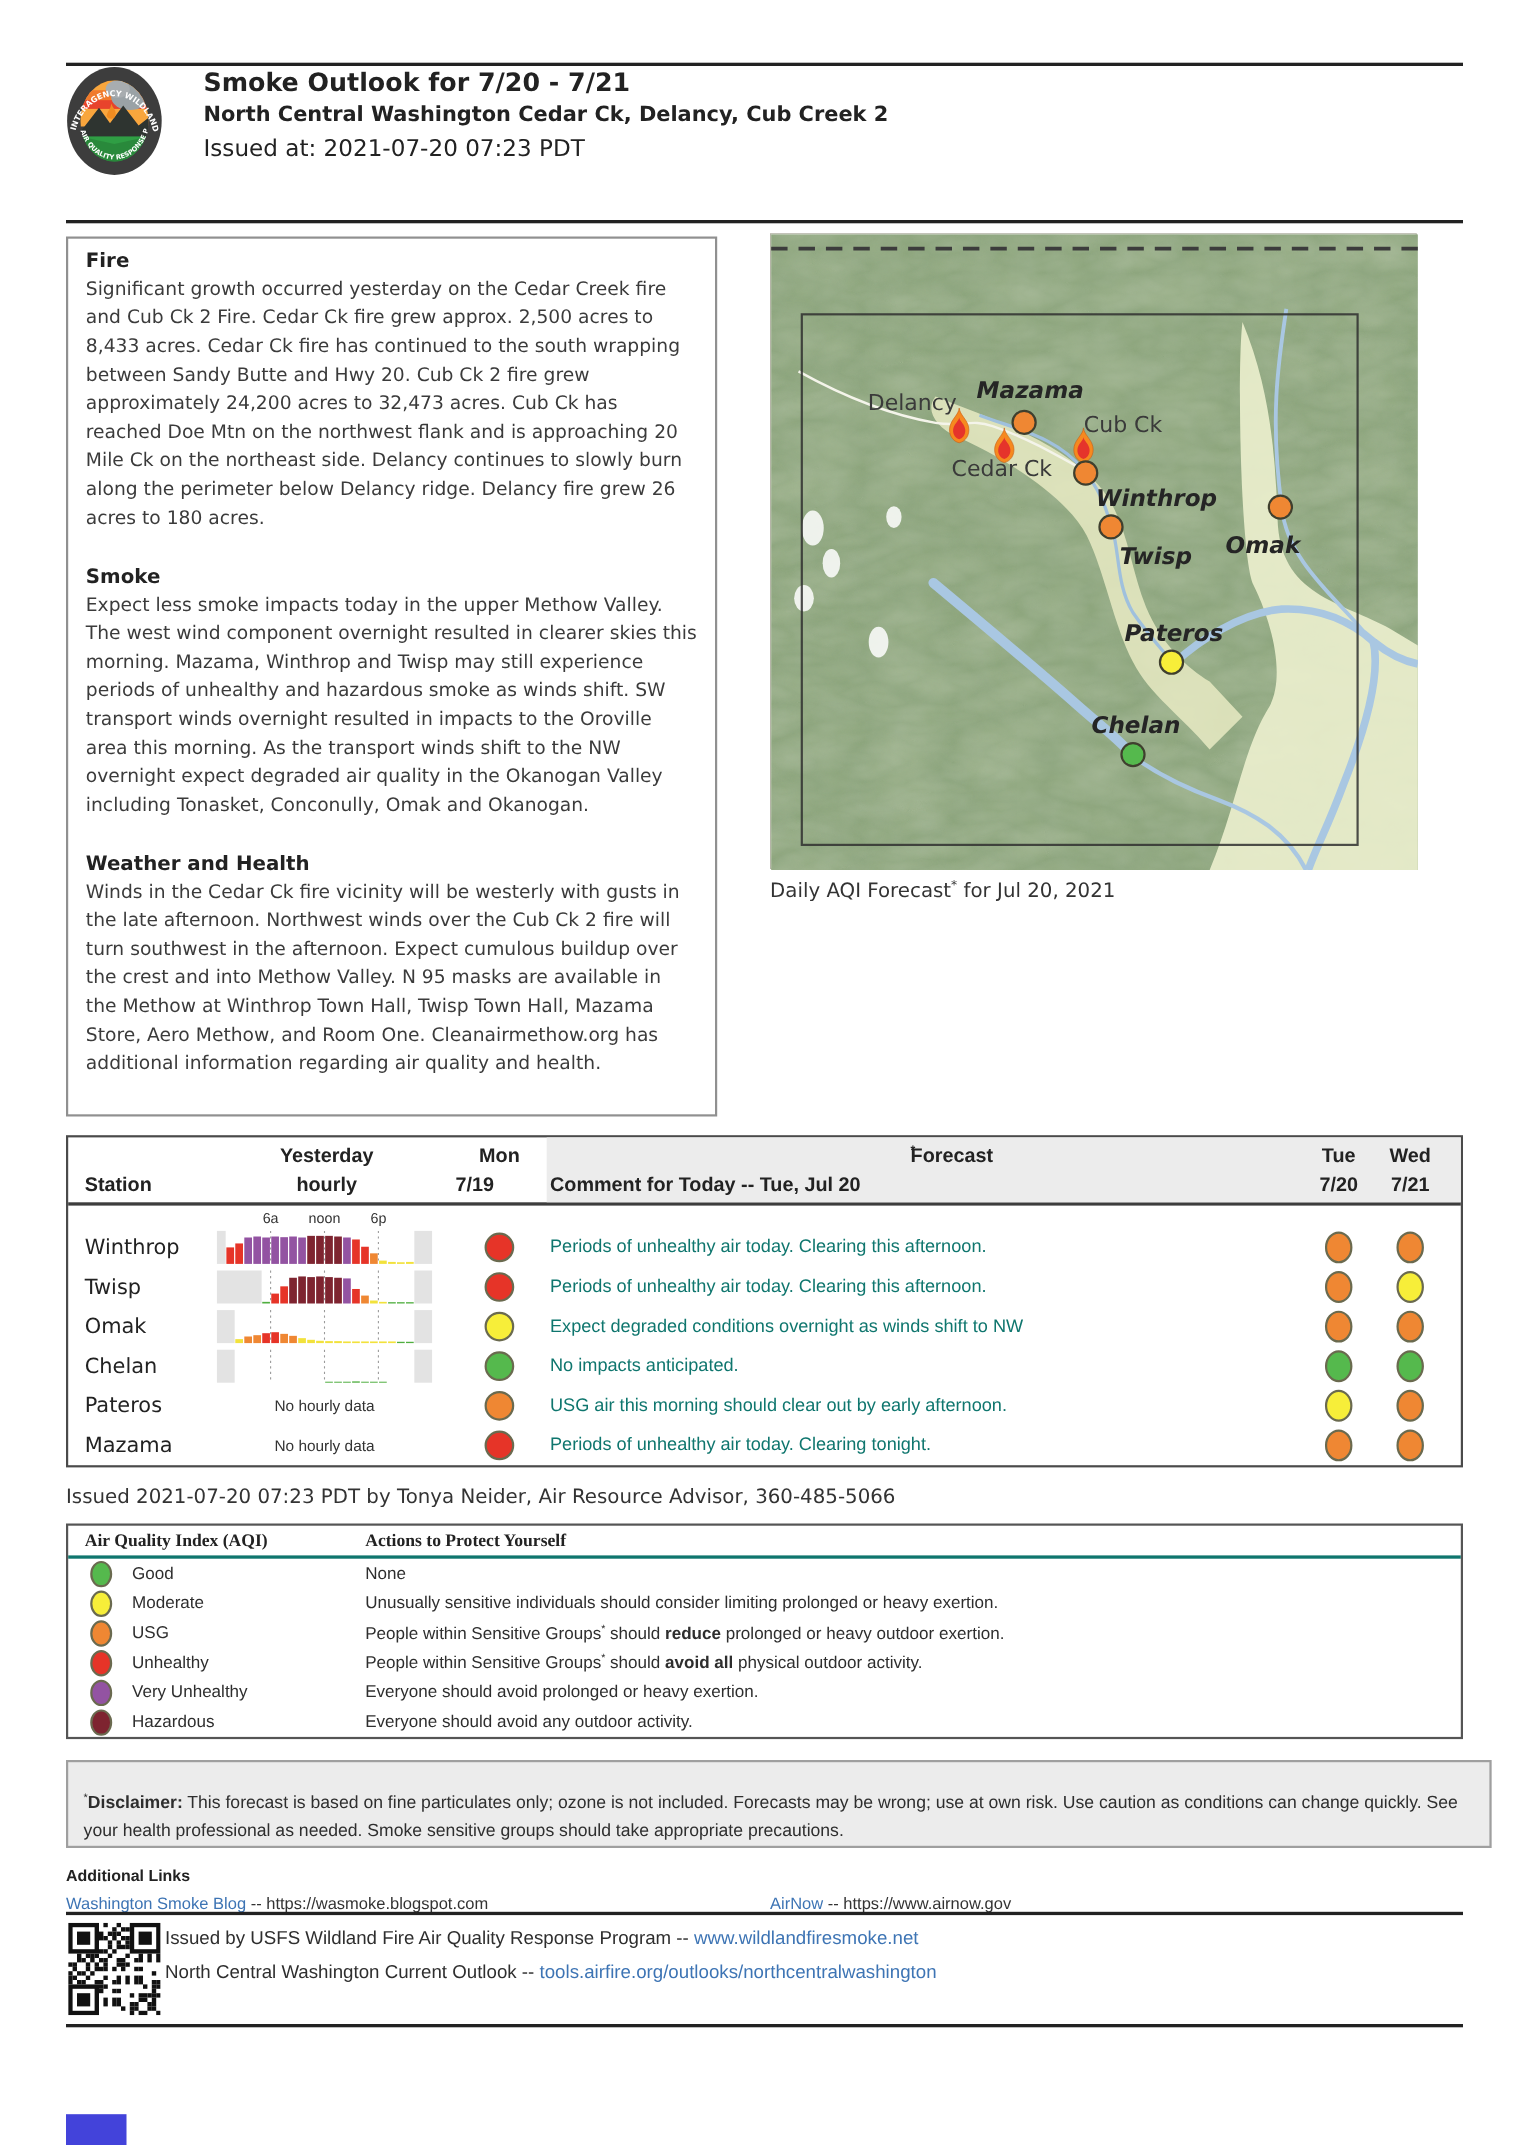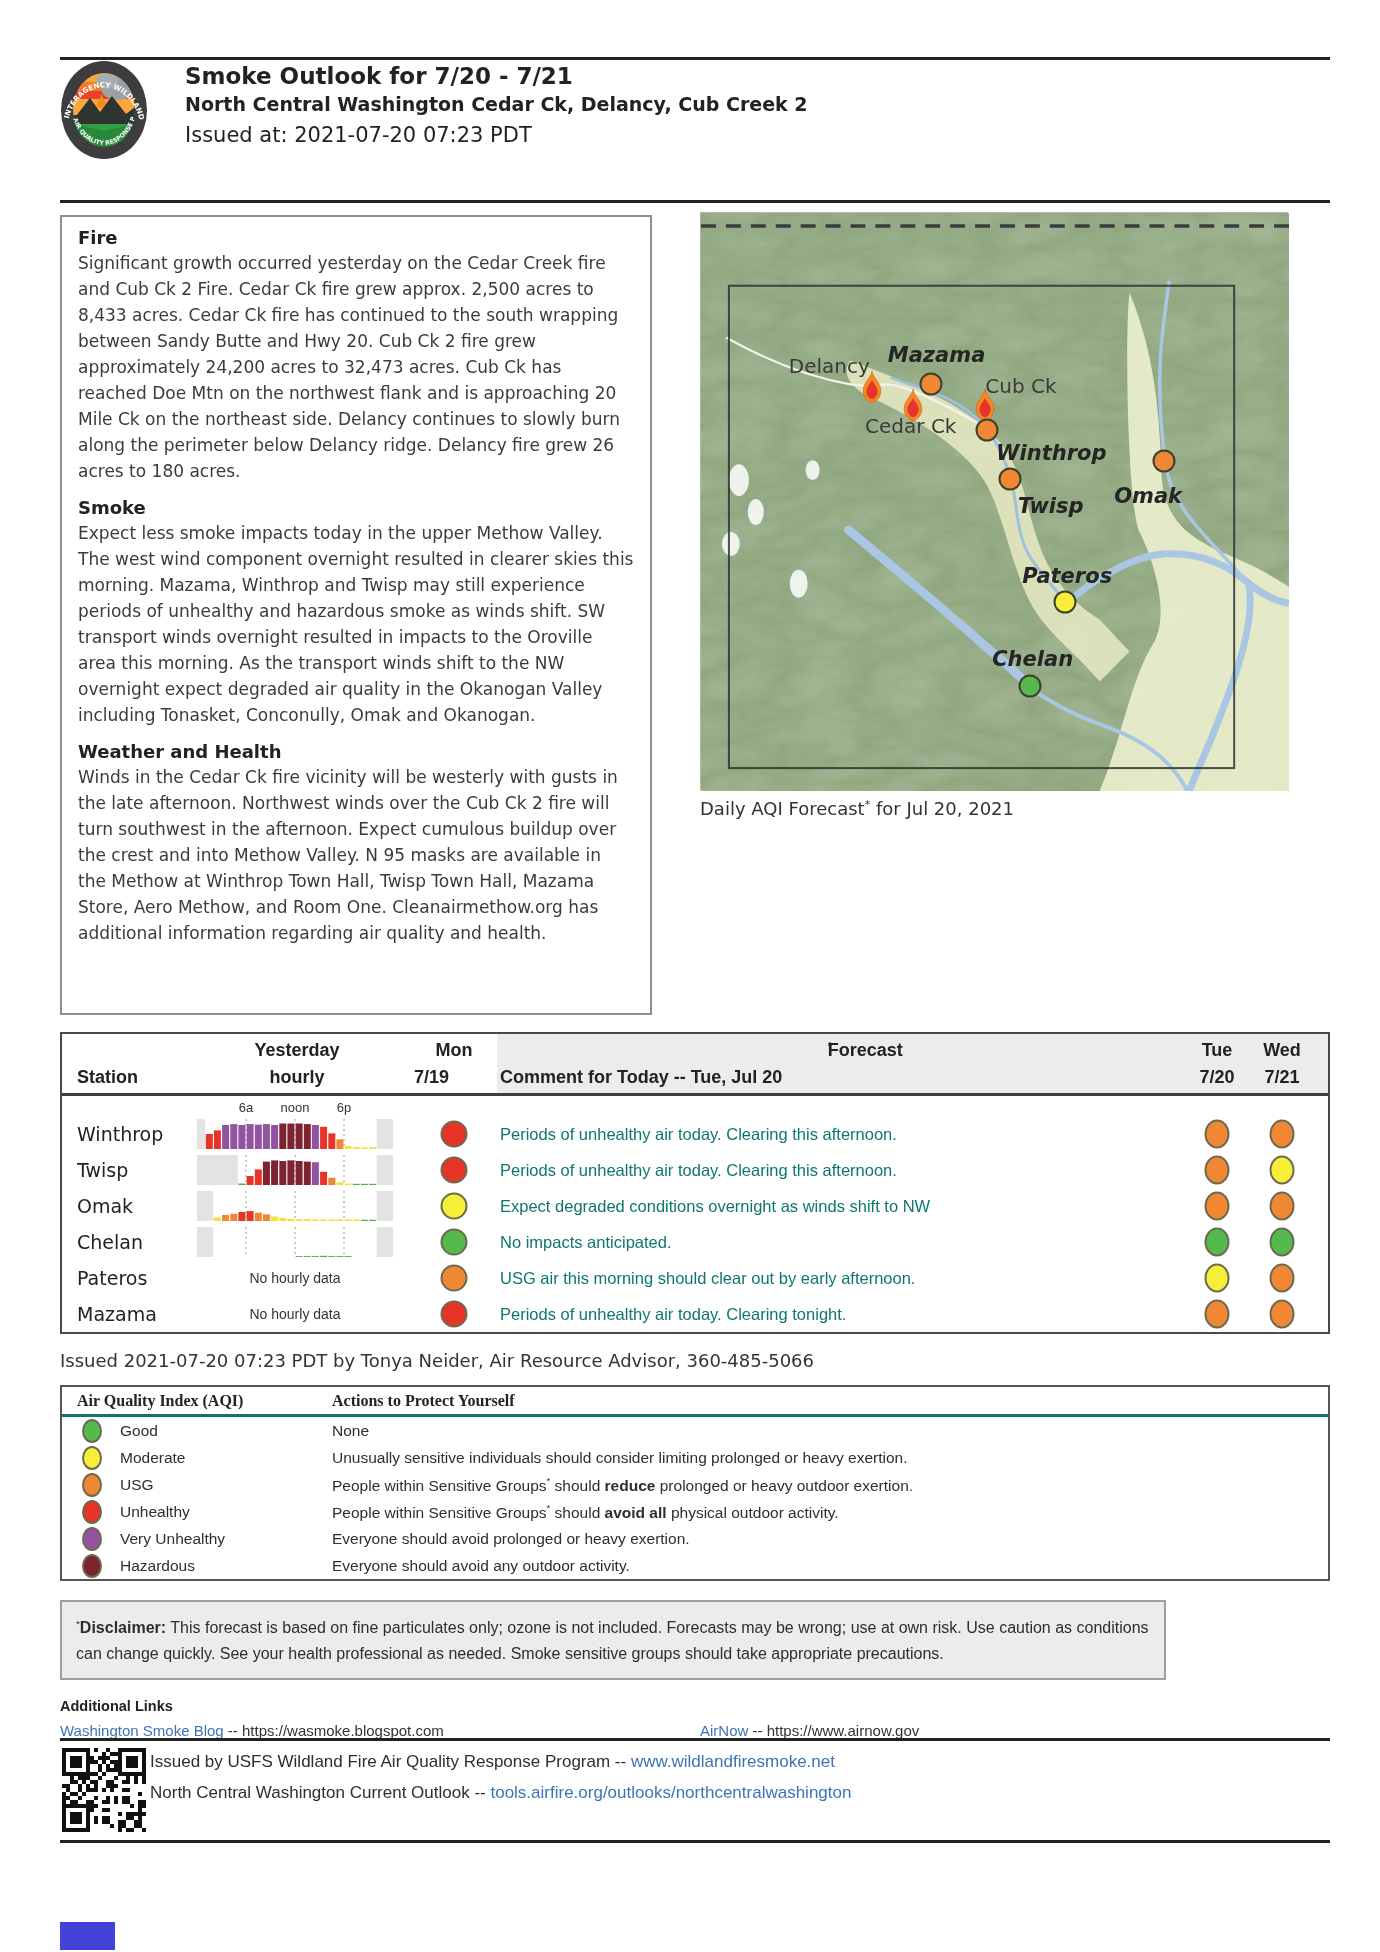--- a/index.html
+++ b/index.html
@@ -12,21 +12,21 @@
   
   .logo { position:absolute; left:60px; top:60px; }
   .title-block { position:absolute; left:185px; top:62px; width:660px; }
   .title-main { font-size:23px; font-weight:bold; color:#222; line-height:1.25; }
   .title-sub  { font-size:19px; font-weight:bold; color:#222; line-height:1.25; margin-top:2px;}
   .issued-at  { font-size:21px; color:#222; margin-top:6px; }
 
   
   .narrative { position:absolute; left:60px; top:215px; width:592px; height:800px;
                border:2px solid #909090; padding:10px 16px; }
-  .sec-head { font-size:18px; font-weight:bold; color:#222; margin-top:13px; }
+  .sec-head { font-size:18px; font-weight:bold; color:#222; margin-top:30px; }
   .sec-head:first-child { margin-top:0; }
   .sec-body { font-size:17px; line-height:26px; color:#3b3b3b; margin-top:2px; }
 
   
   .map-wrap { position:absolute; left:700px; top:212px; width:588px; height:578px; border:1px solid #b5b5a8; }
   .map-wrap svg.terrain { position:absolute; left:0; top:0; }
   #map-overlay { position:absolute; left:0; top:0; right:0; bottom:0;padding-left:12px; }
   .m-fire-label { position:absolute; transform:translate(-50%,-50%); font-size:20px; color:#3a3a3a; white-space:nowrap; }
   .m-town-label { position:absolute; transform:translate(-50%,-50%); font-size:21px; font-weight:bold; font-style:italic; color:#252525; white-space:nowrap; }
   .m-flame { position:absolute; transform:translate(-50%,-50%); width:26px; height:34px; }
@@ -67,22 +67,22 @@
   .legend { position:absolute; left:60px; top:1385px; width:1270px; border:2px solid #555; }
   .lg-head { position:relative; height:30px; border-bottom:3px solid #0f766e; font-family:Liberation Serif, serif;}
   .lg-head span { position:absolute; top:5px; font-size:16px; font-weight:bold; color:#222; }
   .lg-h-left { left:15px; } .lg-h-right { left:270px; }
   .lg-row { position:relative; height:27px; }
   .lg-dot { position:absolute; left:20px; top:50%; transform:translateY(-50%); width:20px; height:24px; border-radius:50%; border:2px solid #6a6a4f; }
   .lg-label { position:absolute; left:58px; top:50%; transform:translateY(-50%); font-size:15.5px; color:#2e2e2e; font-family:"Liberation Sans",sans-serif; }
   .lg-action { position:absolute; left:270px; top:50%; transform:translateY(-50%); font-size:15.5px; color:#2e2e2e; font-family:"Liberation Sans",sans-serif; white-space:nowrap; }
 
   
-  .disclaimer { position:absolute; left:60px; top:1600px; width:1106px; height:80px;
-    background:#ececec; border:2px solid #9f9f9f; padding:9px 14px; font-size:16px; line-height:26px;
+  .disclaimer { position:absolute; left:60px; top:1600px; width:1296px; height:80px;
+    background:#ececec; border:2px solid #9f9f9f; padding:20px 14px; font-size:16px; line-height:26px;
     color:#2e2e2e; font-family:"Liberation Sans",sans-serif; }
 
   
   .links-head { position:absolute; left:60px; top:1698px; font-size:14.5px; font-weight:bold; color:#222; font-family:"Liberation Sans",sans-serif;}
   #links-row { position:absolute; left:60px; top:1722px; width:1270px; height:22px; }
   .link-item { position:absolute; top:0; font-size:15px; color:#333; font-family:"Liberation Sans",sans-serif;}
   .blue { color:#3d74b4; }
 
   
   .qr { position:absolute; left:62px; top:1748px; }

